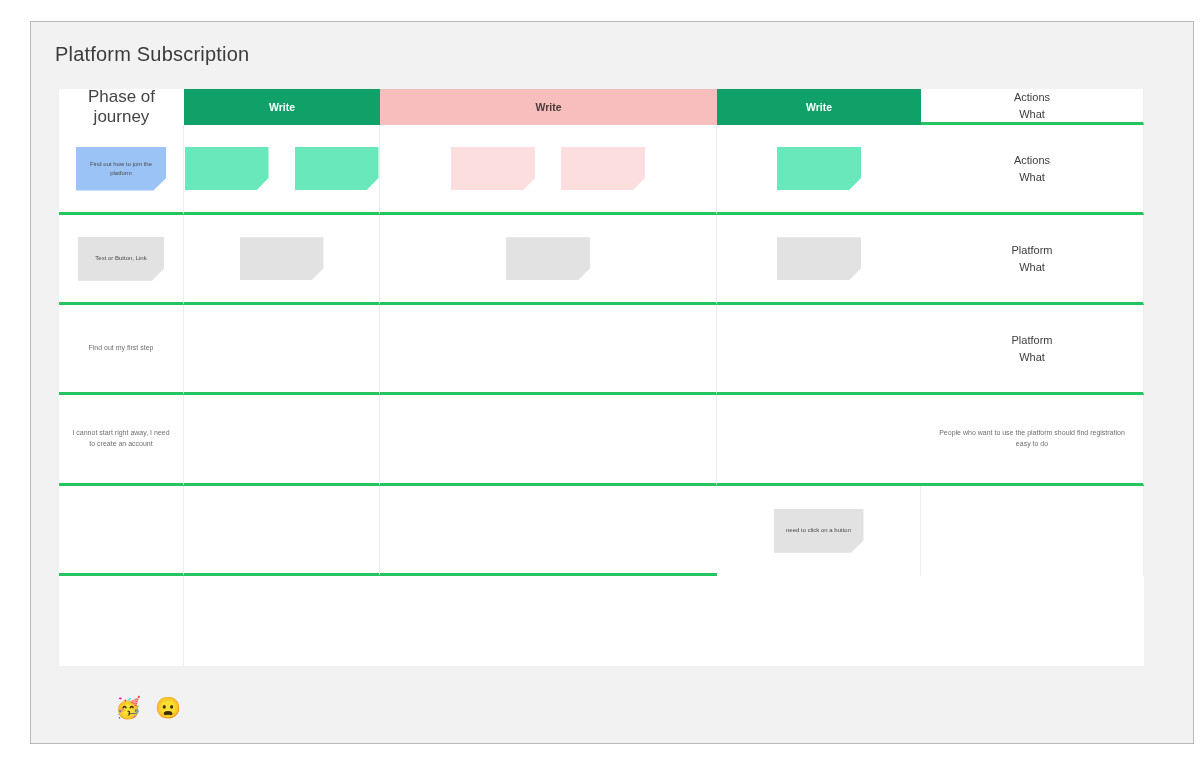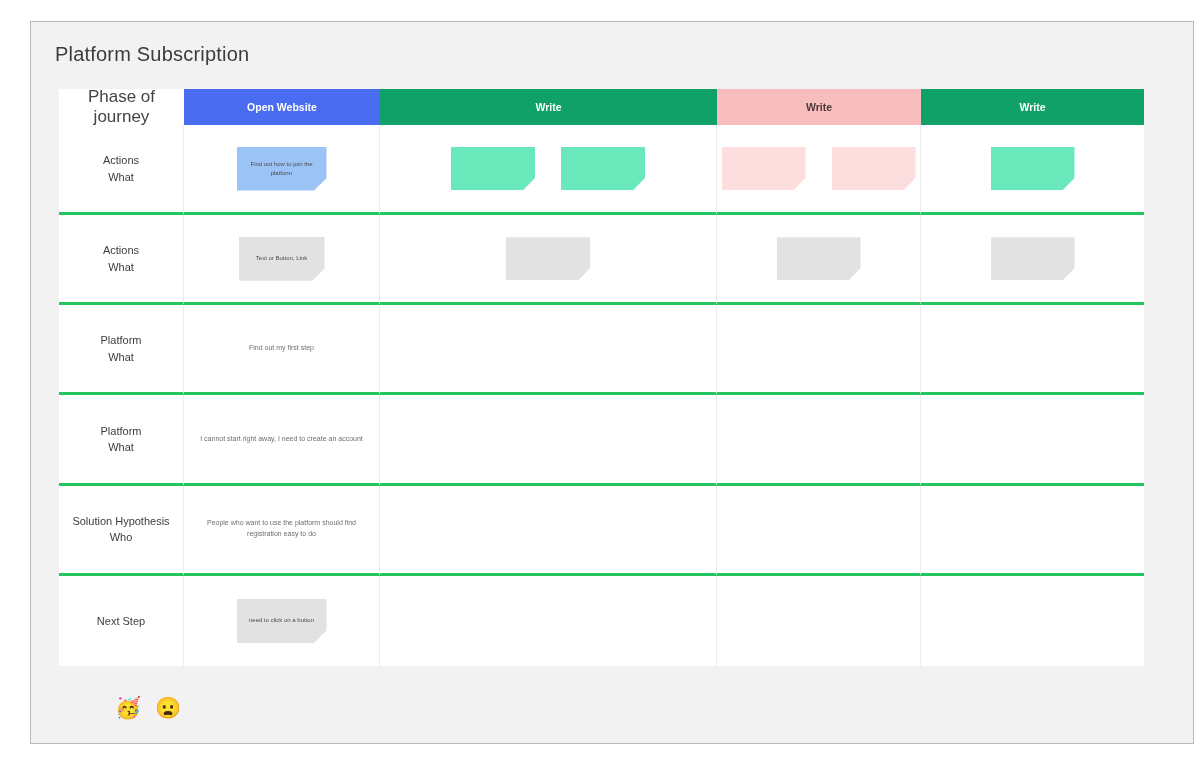--- a/index.html
+++ b/index.html
@@ -154,23 +154,20 @@
 
 <div id="root">
   <div class="canvas-frame">
 
     <div class="board-title">Platform Subscription</div>
 
     <div class="grid" id="grid">
         <div class="cell hdr phase">
           <span>Phase of journey</span>
         </div>
-        <div class="cell hdr blue">
-          <span>Open Website</span>
-        </div>
         <div class="cell hdr green">
           <span>Write</span>
         </div>
         <div class="cell hdr pink">
           <span>Write</span>
         </div>
         <div class="cell hdr green">
           <span>Write</span>
         </div>
         <div class="cell rowlabel-cell">
@@ -276,42 +273,31 @@
         </div>
         <div class="cell">
           <div class="cell-text"></div>
         </div>
         <div class="cell">
           <div class="cell-text"></div>
         </div>
         <div class="cell last-col">
           <div class="cell-text"></div>
         </div>
-        <div class="cell rowlabel-cell">
-          <div class="rowlabel">
-            <div>Solution Hypothesis</div>
-            <div>Who</div>
-          </div>
-        </div>
         <div class="cell">
           <div class="cell-text">People who want to use the platform should find registration easy to do</div>
         </div>
         <div class="cell">
           <div class="cell-text"></div>
         </div>
         <div class="cell">
           <div class="cell-text"></div>
         </div>
         <div class="cell last-col">
           <div class="cell-text"></div>
-        </div>
-        <div class="cell rowlabel-cell last-row">
-          <div class="rowlabel">
-            <div>Next Step</div>
-          </div>
         </div>
         <div class="cell last-row">
           <div class="note-row">
             <div class="note grey w-wide">
               <span class="note-text">need to click on a button</span>
             </div>
           </div>
         </div>
         <div class="cell last-row">
           <div class="cell-text"></div>

